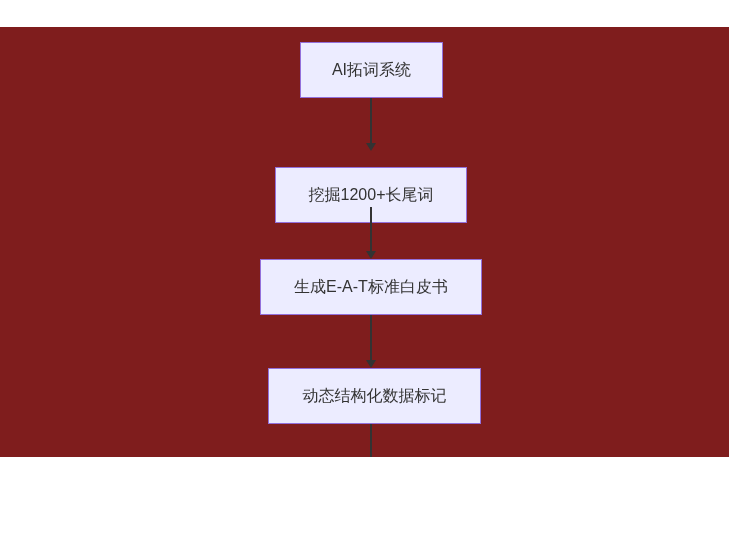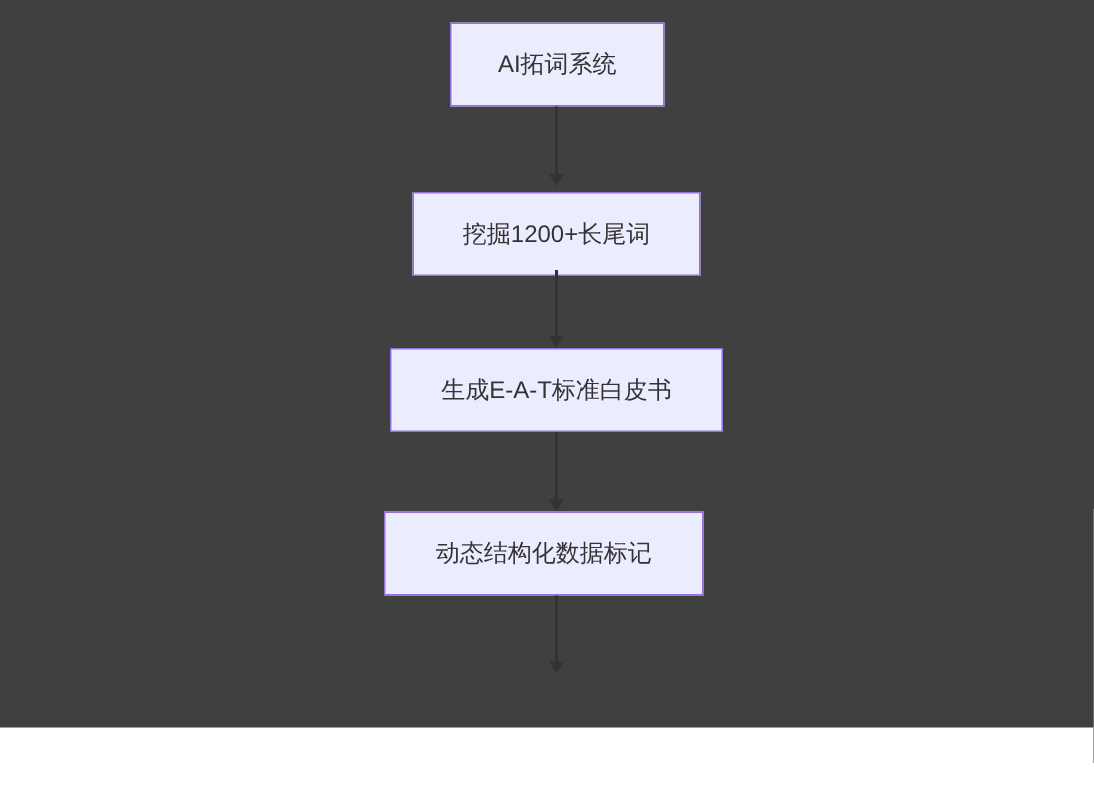--- a/index.html
+++ b/index.html
@@ -3,41 +3,42 @@
 <meta charset="utf-8">
 <style>
   html, body {
     margin: 0;
     padding: 0;
     font-family: "Liberation Sans", "DejaVu Sans", sans-serif;
   }
   .canvas {
     position: relative;
     width: 729px;
-    height: 485px;
-    background: #404040;
+    height: 430px;
+    background: #7f1d1d;
     overflow: hidden;
+    margin-top: 27px;
   }
   .node {
     position: absolute;
     box-sizing: border-box;
     background: #ECECFF;
     border: 1px solid #9370DB;
     color: #333333;
     font-size: 16px;
     display: flex;
     align-items: center;
     justify-content: center;
     text-align: center;
     white-space: nowrap;
   }
   .n1 { left: 300px; top: 15px;  width: 143px; height: 56px; }
-  .n2 { left: 275px; top: 128px; width: 192px; height: 56px; }
+  .n2 { left: 275px; top: 140px; width: 192px; height: 56px; }
   .n3 { left: 260px; top: 232px; width: 222px; height: 56px; }
-  .n4 { left: 256px; top: 341px; width: 213px; height: 56px; }
+  .n4 { left: 268px; top: 341px; width: 213px; height: 56px; }
   .n5 { left: 253px; top: 449px; width: 234px; height: 57px; }
 
   .arrow {
     position: absolute;
     left: 365px;
     width: 12px;
   }
   .arrow::before {
     content: "";
     position: absolute;

